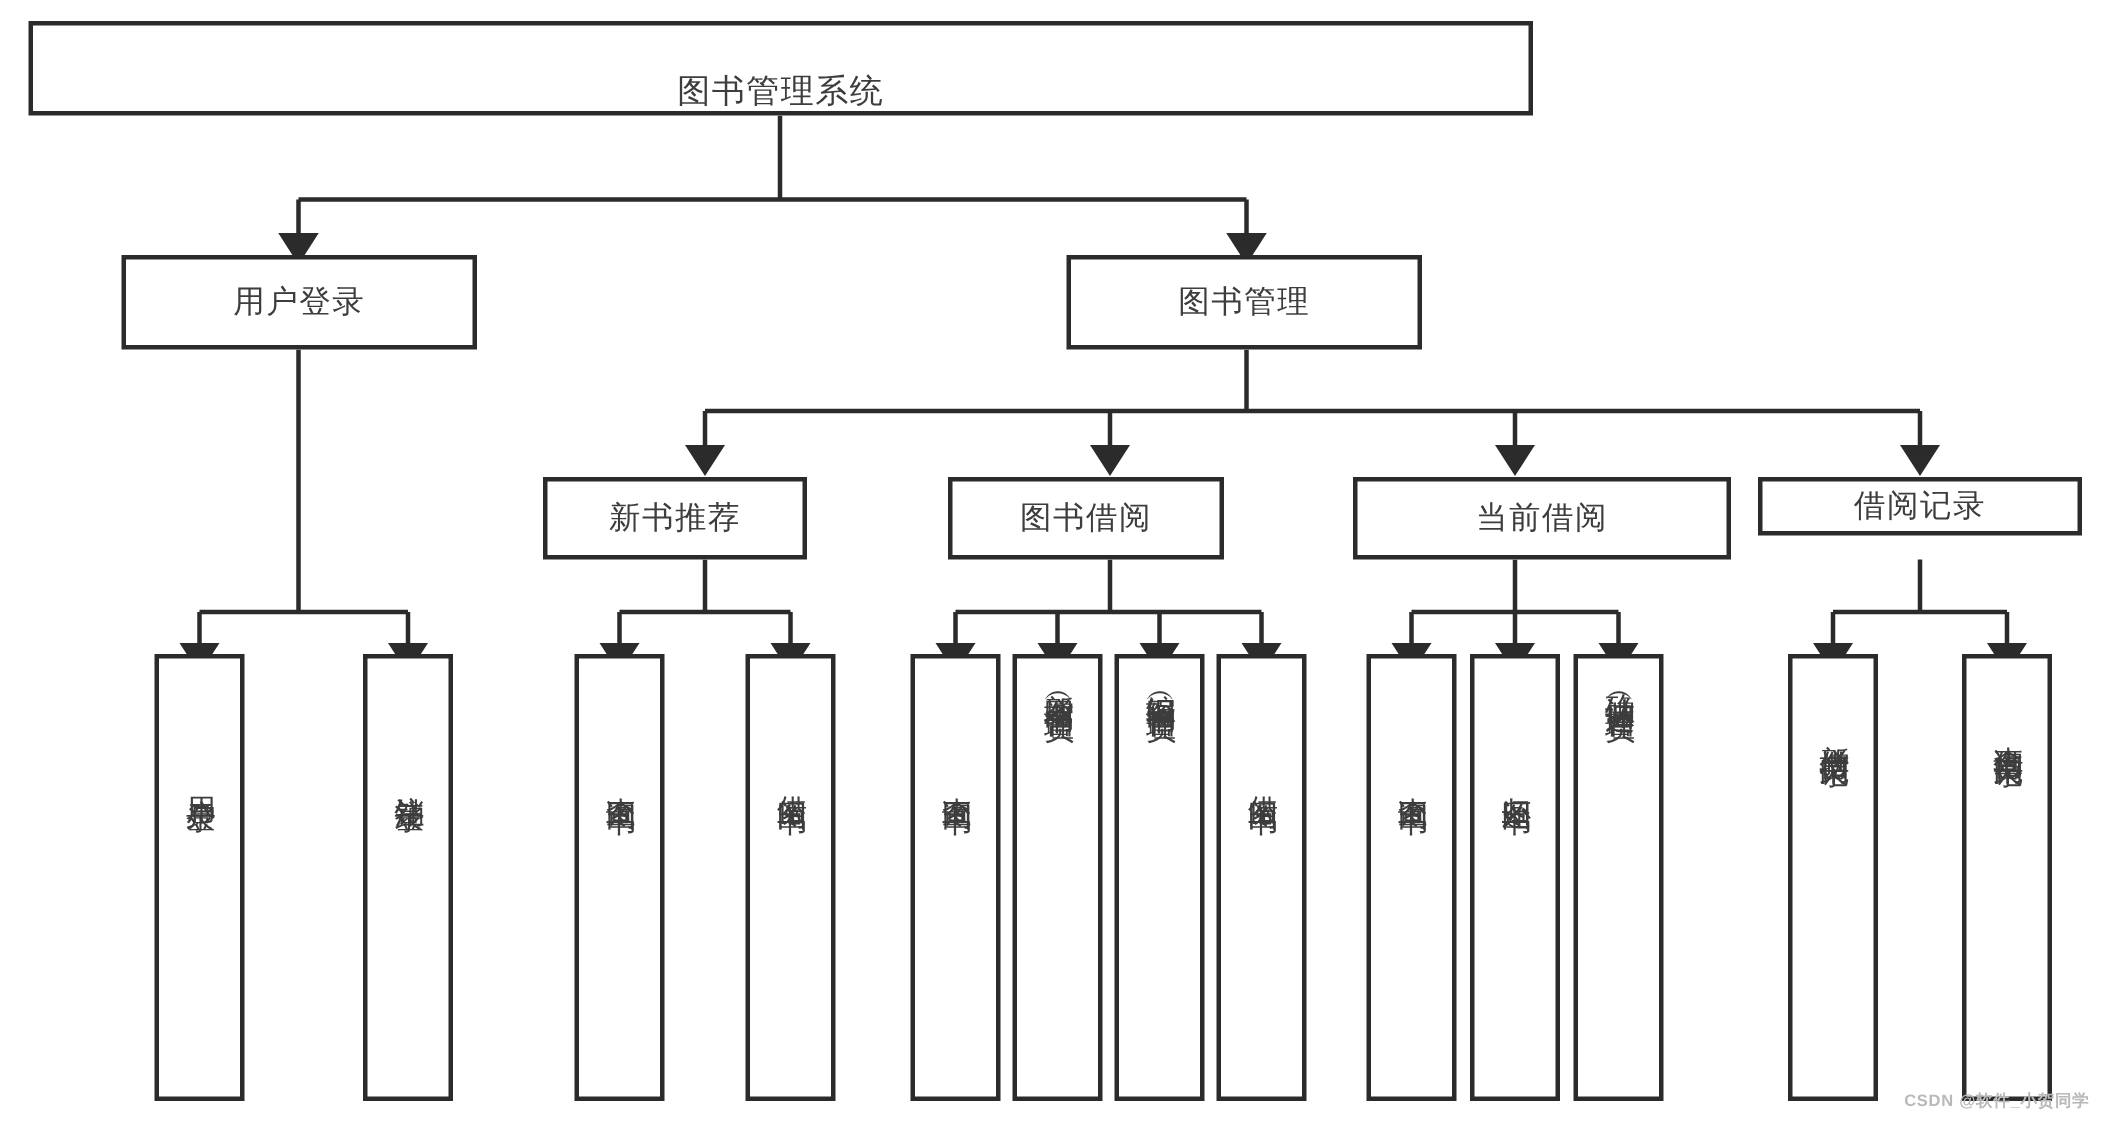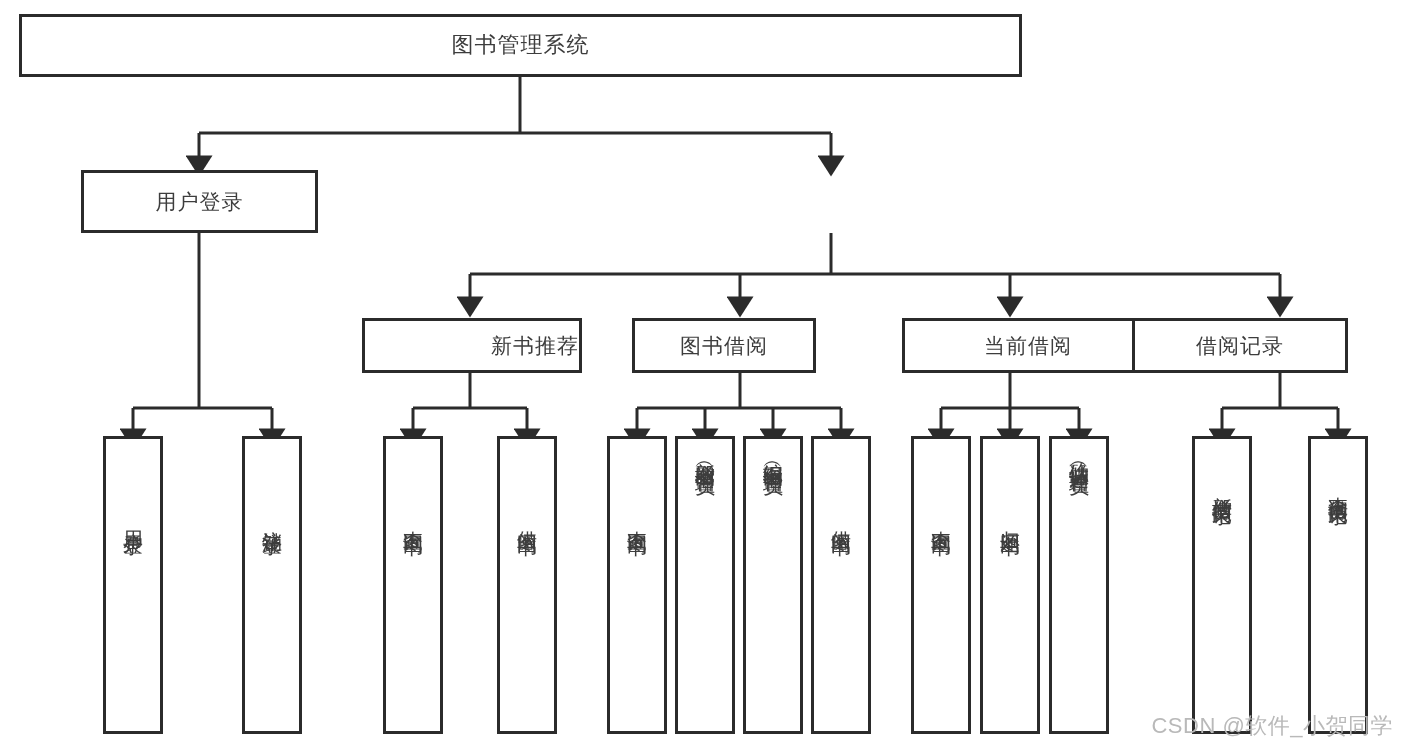--- a/index.html
+++ b/index.html
@@ -57,25 +57,26 @@
     font-size: 20px;
     line-height: 1.35;
     letter-spacing: 2px;
     color: #3d3d3d;
     white-space: nowrap;
   }
   .watermark {
     position: absolute;
     right: 12px;
     bottom: 6px;
-    font-size: 22px;
+    font-size: 11px;
     color: #b9b9b9;
     letter-spacing: 0.5px;
     z-index: 5;
     white-space: nowrap;
+    font-weight: bold;
   }
 </style>
 </head>
 <body>
 
 <div id="diagram-root">
 
   <svg id="edges-layer" viewBox="0 0 1405 747" width="1405" height="747" xmlns="http://www.w3.org/2000/svg">
     <defs>
       <marker id="arrowhead" markerWidth="8" markerHeight="9" refX="2.2" refY="4.5" orient="auto" markerUnits="strokeWidth">
@@ -120,38 +121,41 @@
       <path d="M1010,408 L1010,435" marker-end="url(#arrowhead)"></path>
       <path d="M1079,408 L1079,435" marker-end="url(#arrowhead)"></path>
 
       <path d="M1280,373 L1280,408"></path>
       <path d="M1222,408 L1338,408"></path>
       <path d="M1222,408 L1222,435" marker-end="url(#arrowhead)"></path>
       <path d="M1338,408 L1338,435" marker-end="url(#arrowhead)"></path>
     </g>
   </svg>
 
-  <div class="node horiz root" style="left:19px; top:14px; width:1003px; height:63px;">
+  <div class="node horiz root" style="left:19px; top:14px; width:1003px; height:63px;align-items:flex-end;">
     <span>图书管理系统</span>
   </div>
 
   <div class="node horiz" style="left:81px; top:170px; width:237px; height:63px;">
     <span>用户登录</span>
   </div>
-
-  <div class="node horiz" style="left:362px; top:318px; width:220px; height:55px;justify-content:flex-end;">
+  <div class="node horiz" style="left:711px; top:170px; width:237px; height:63px;">
+    <span>图书管理</span>
+  </div>
+
+  <div class="node horiz" style="left:362px; top:318px; width:176px; height:55px;">
     <span>新书推荐</span>
   </div>
   <div class="node horiz" style="left:632px; top:318px; width:184px; height:55px;">
     <span>图书借阅</span>
   </div>
   <div class="node horiz" style="left:902px; top:318px; width:252px; height:55px;">
     <span>当前借阅</span>
   </div>
-  <div class="node horiz" style="left:1132px; top:318px; width:216px; height:55px;">
+  <div class="node horiz" style="left:1172px; top:318px; width:216px; height:39px;font-family:Liberation Serif, serif;">
     <span>借阅记录</span>
   </div>
 
   <div class="node vert" style="left:103px; top:436px; width:60px; height:298px; padding-top:76px;">
     <span class="vert-label">用户登录</span>
   </div>
   <div class="node vert" style="left:242px; top:436px; width:60px; height:298px; padding-top:76px;">
     <span class="vert-label">注销登录</span>
   </div>
 

